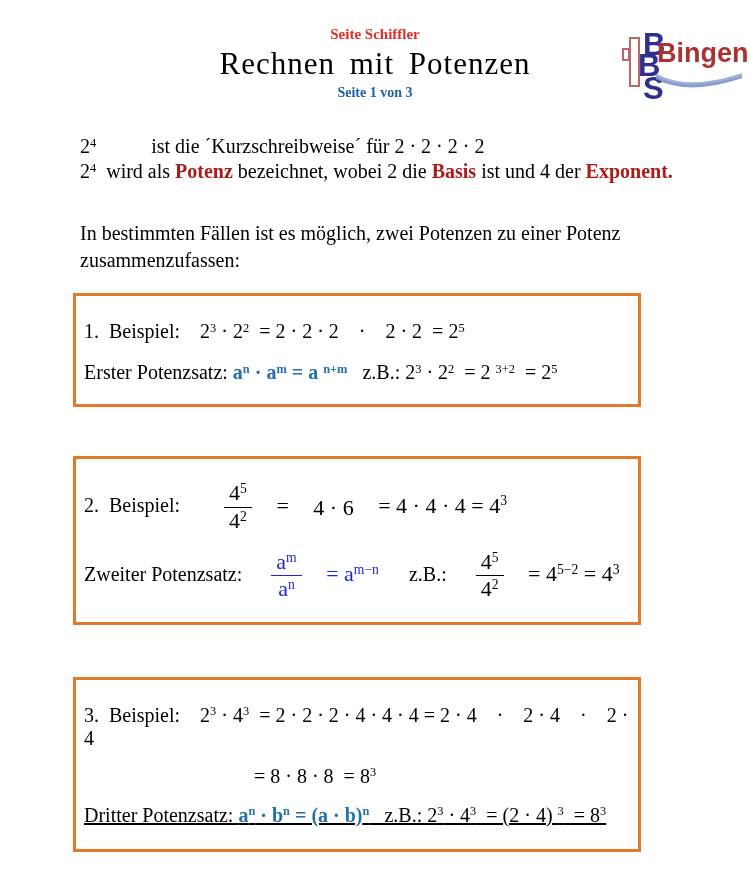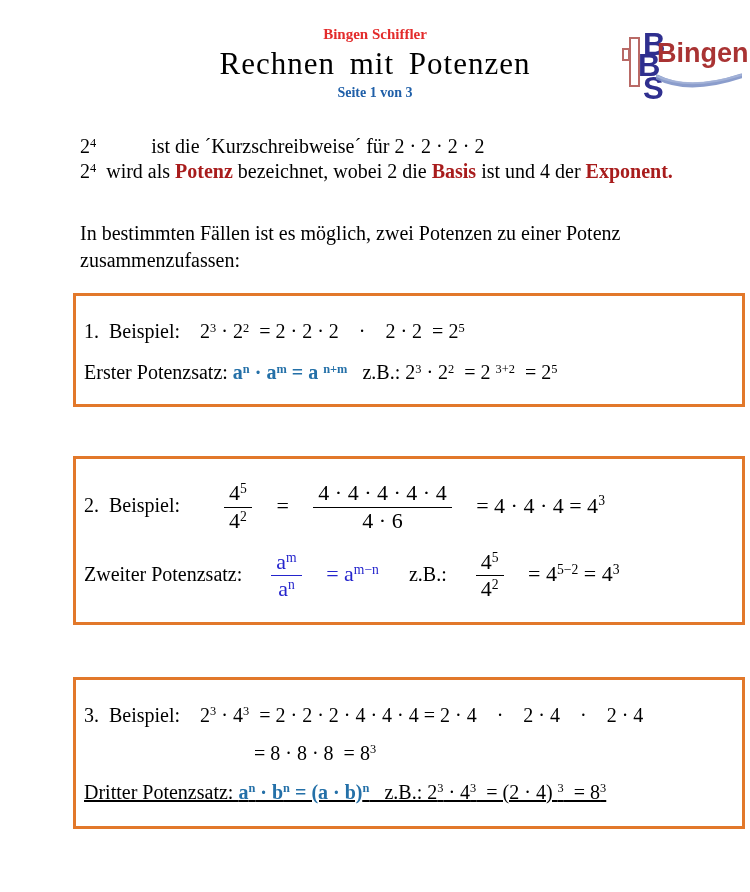--- a/index.html
+++ b/index.html
@@ -32,42 +32,42 @@
   .content { padding:0 15px 0 73px; }
   .t { white-space:pre-wrap; font-size:20px; margin-left:7px; }
   .line1 { margin-top:34px; }
   .line2 { margin-top:2px; }
   .para  { margin-top:37px; width:628px; line-height:1.36; }
   .darkred { color:#a81c1c; font-weight:bold; }
   .blue1 { color:#2470a8; font-weight:bold; }
   .blue2 { color:#2424cc; }
   sup { font-size:62%; line-height:0; position:relative; top:-0.52em; vertical-align:baseline; }
   
-  .box { border:3px solid #e2782a; width:672px; background:#fff; }
+  .box { border:3px solid #e2782a; width:568px; background:#fff; }
   .box .t { margin-left:8px; margin-right:8px; }
   .box1 { margin-top:19px; padding:24px 0 20px 0; }
   .box1 .rule { margin-top:18px; }
   .box2 { margin-top:49px; padding:22px 0 20px 0; }
   .box2 .rule { margin-top:16px; }
   .box3 { margin-top:52px; padding:24px 0 22px 0; }
   .box3 .ex2 { margin-top:15px; margin-left:178px; }
   .box3 .rule { margin-top:16px;text-decoration:underline; }
   
   .eq { font-size:22px; }
   .frac { display:inline-block; vertical-align:middle; text-align:center; line-height:1.12; margin:0 19px; }
   .frac .num { display:block; border-bottom:1.5px solid currentColor; padding:0 5px 1px; }
   .frac .den { display:block; padding-top:1px; }
 </style>
 </head>
 <body>
 
 <div class="page">
 
   <div class="header">
-    <div class="author">Bingen Schiffler</div>
+    <div class="author">Seite Schiffler</div>
     <div class="title">Rechnen mit Potenzen</div>
     <div class="pagenum">Seite 1 von 3</div>
   </div>
 
   <div class="logo">
     <span class="tower tower1"></span>
     <span class="tower tower2"></span>
     <span class="lb lb-b1">B</span>
     <span class="lb lb-b2">B</span>
     <span class="lb lb-s">S</span>
@@ -83,21 +83,21 @@
     <p class="t line1">2<sup>4</sup>           ist die ´Kurzschreibweise´ für 2 · 2 · 2 · 2</p>
     <p class="t line2">2<sup>4</sup>  wird als <span class="darkred">Potenz</span> bezeichnet, wobei 2 die <span class="darkred">Basis</span> ist und 4 der <span class="darkred">Exponent.</span></p>
     <p class="t para">In bestimmten Fällen ist es möglich, zwei Potenzen zu einer Potenz zusammenzufassen:</p>
 
     <div class="box box1">
       <p class="t ex">1.  Beispiel:    2<sup>3</sup> · 2<sup>2</sup>  = 2 · 2 · 2    ·    2 · 2  = 2<sup>5</sup></p>
       <p class="t rule">Erster Potenzsatz: <span class="blue1">a<sup>n</sup> · a<sup>m</sup> = a <sup>n+m</sup></span>   z.B.: 2<sup>3</sup> · 2<sup>2</sup>  = 2 <sup>3+2</sup>  = 2<sup>5</sup></p>
     </div>
 
     <div class="box box2">
-      <p class="t ex">2.  Beispiel:     <span class="eq"><span class="frac"><span class="num">4<sup>5</sup></span><span class="den">4<sup>2</sup></span></span> = <span class="frac"><span class="num">4 · 4 · 4 · 4 · 4</span><span class="den">4 · 6</span></span> = 4 · 4 · 4 = 4<sup>3</sup></span></p>
+      <p class="t ex">2.  Beispiel:     <span class="eq"><span class="frac"><span class="num">4<sup>5</sup></span><span class="den">4<sup>2</sup></span></span> = <span class="frac"><span class="den">4 · 6</span></span> = 4 · 4 · 4 = 4<sup>3</sup></span></p>
       <p class="t rule">Zweiter Potenzsatz:  <span class="eq blue2"><span class="frac"><span class="num">a<sup>m</sup></span><span class="den">a<sup>n</sup></span></span> = a<sup>m−n</sup></span>      z.B.:  <span class="eq"><span class="frac"><span class="num">4<sup>5</sup></span><span class="den">4<sup>2</sup></span></span> = 4<sup>5−2</sup> = 4<sup>3</sup></span></p>
     </div>
 
     <div class="box box3">
       <p class="t ex">3.  Beispiel:    2<sup>3</sup> · 4<sup>3</sup>  = 2 · 2 · 2 · 4 · 4 · 4 = 2 · 4    ·    2 · 4    ·    2 · 4</p>
       <p class="t ex2">= 8 · 8 · 8  = 8<sup>3</sup></p>
       <p class="t rule">Dritter Potenzsatz: <span class="blue1">a<sup>n</sup> · b<sup>n</sup> = (a · b)<sup>n</sup></span>   z.B.: 2<sup>3</sup> · 4<sup>3</sup>  = (2 · 4) <sup>3</sup>  = 8<sup>3</sup></p>
     </div>
 
   </div>

